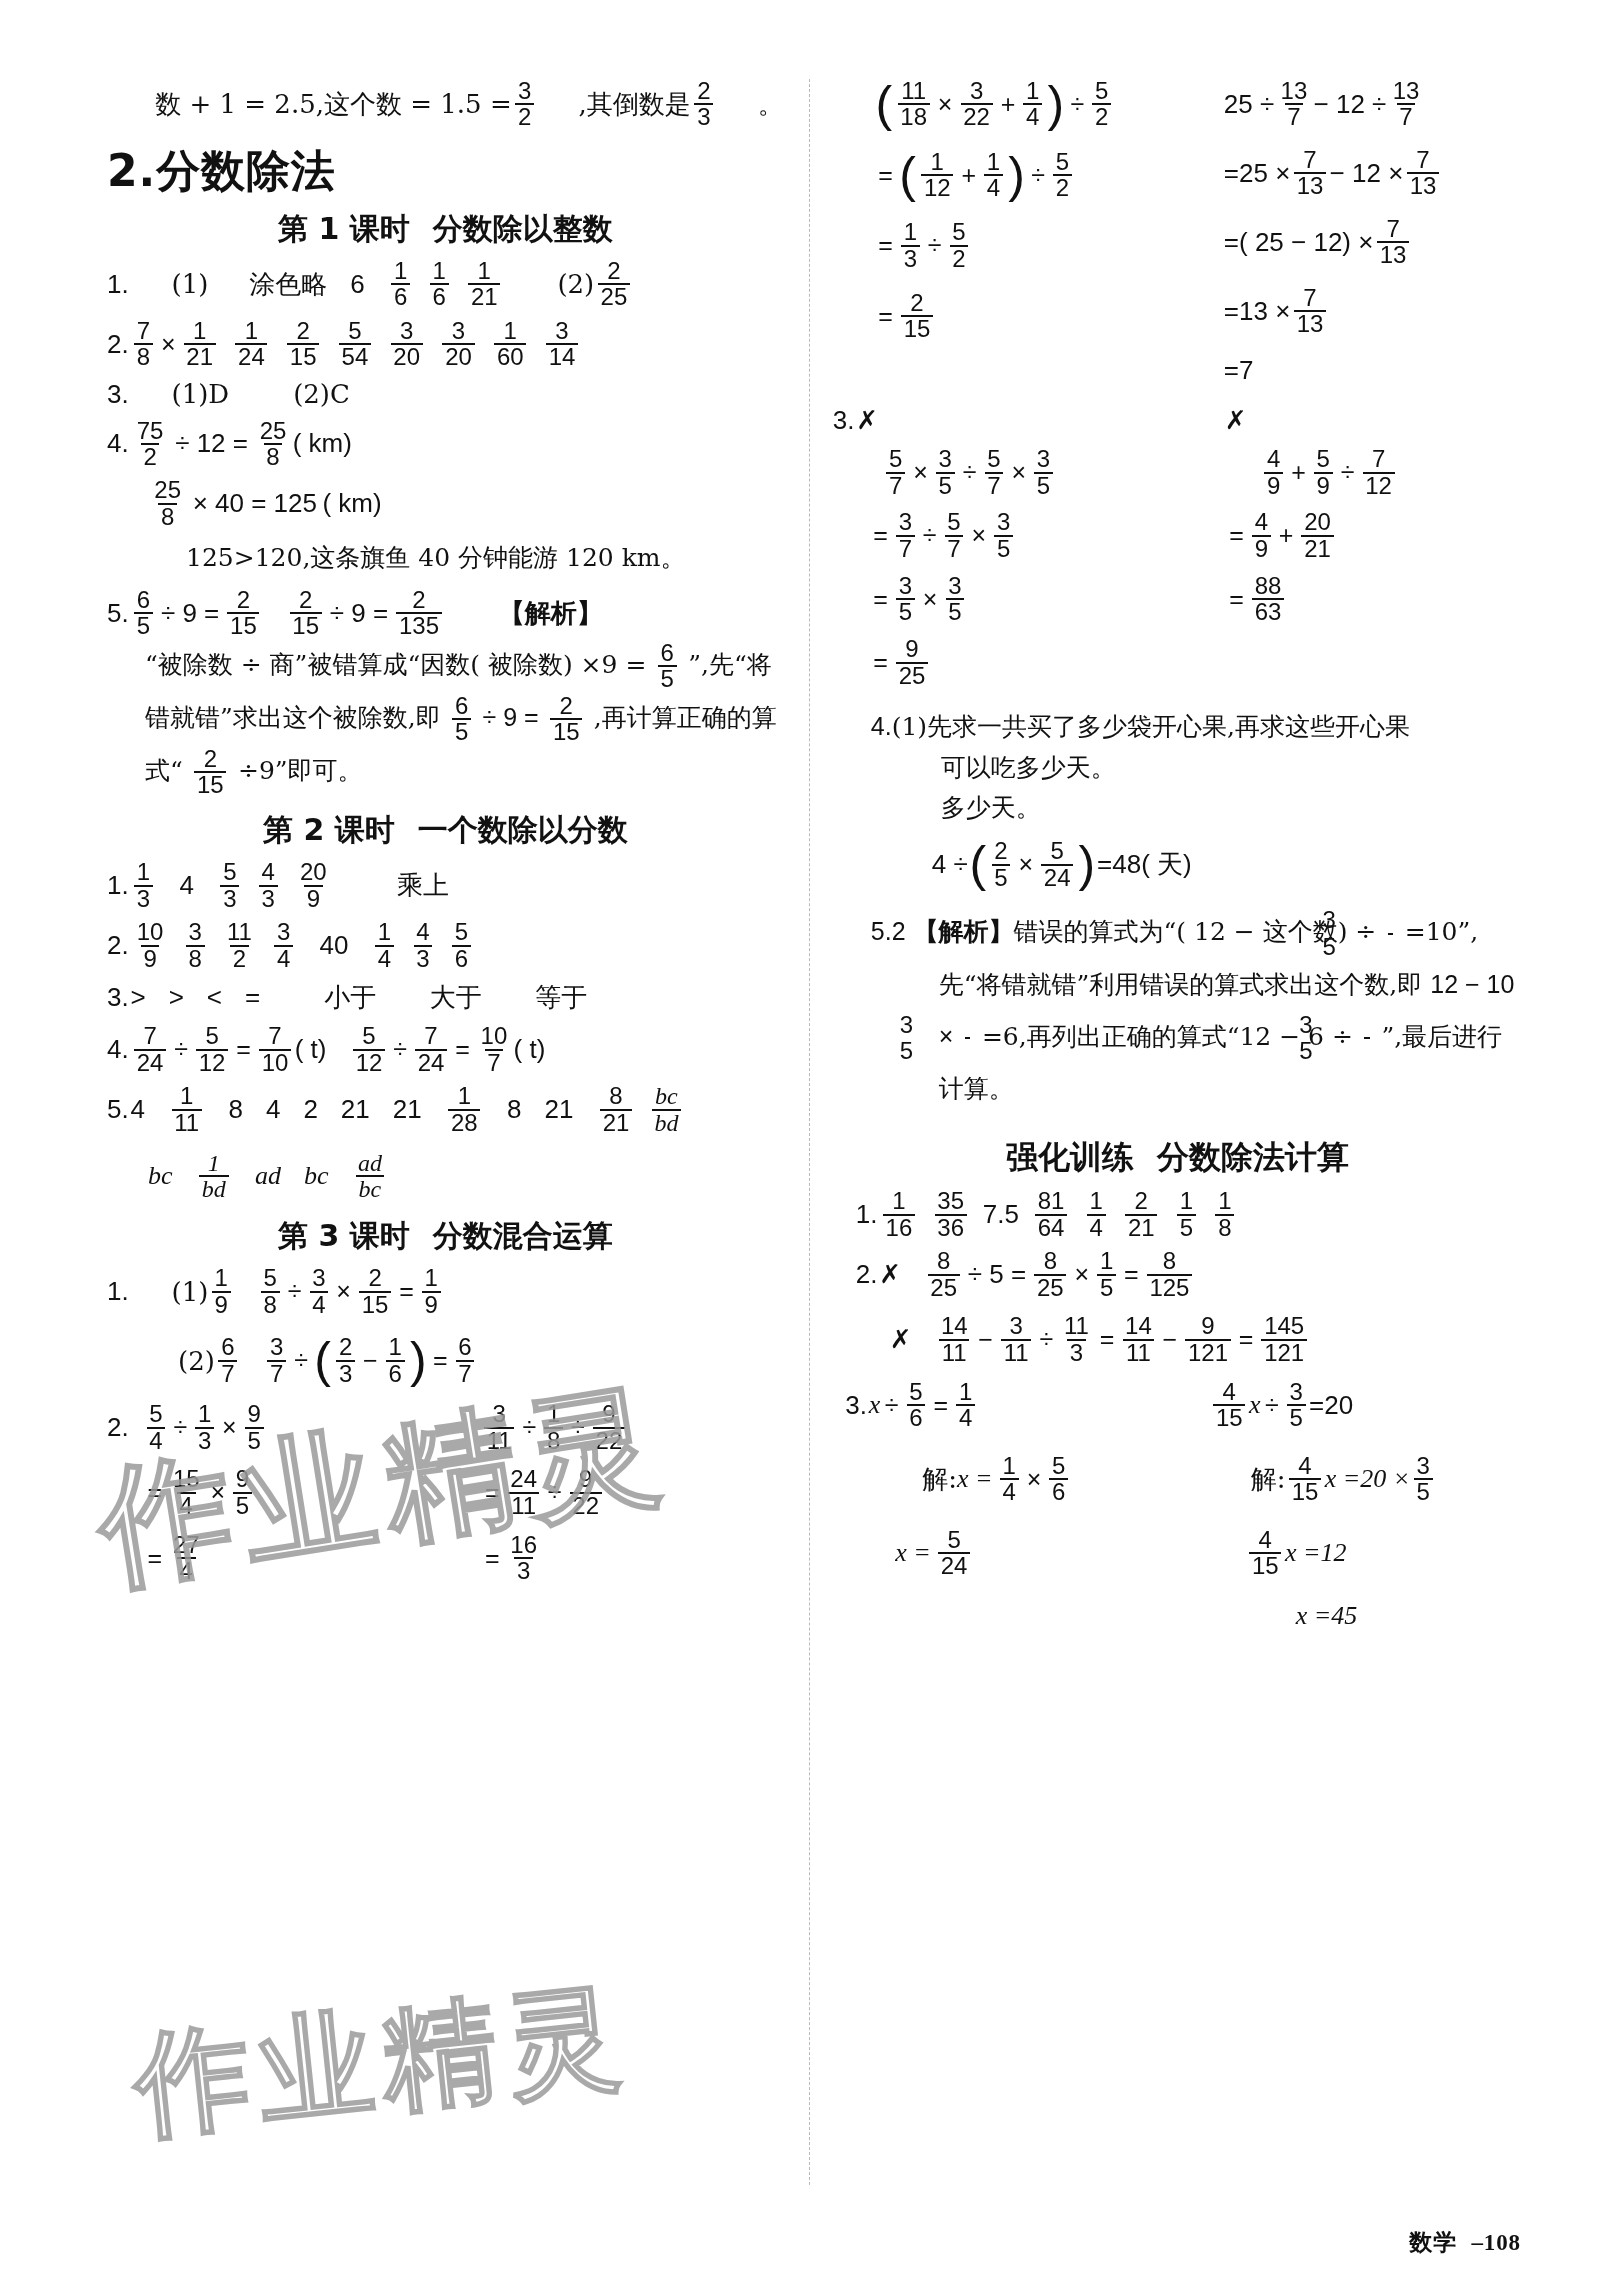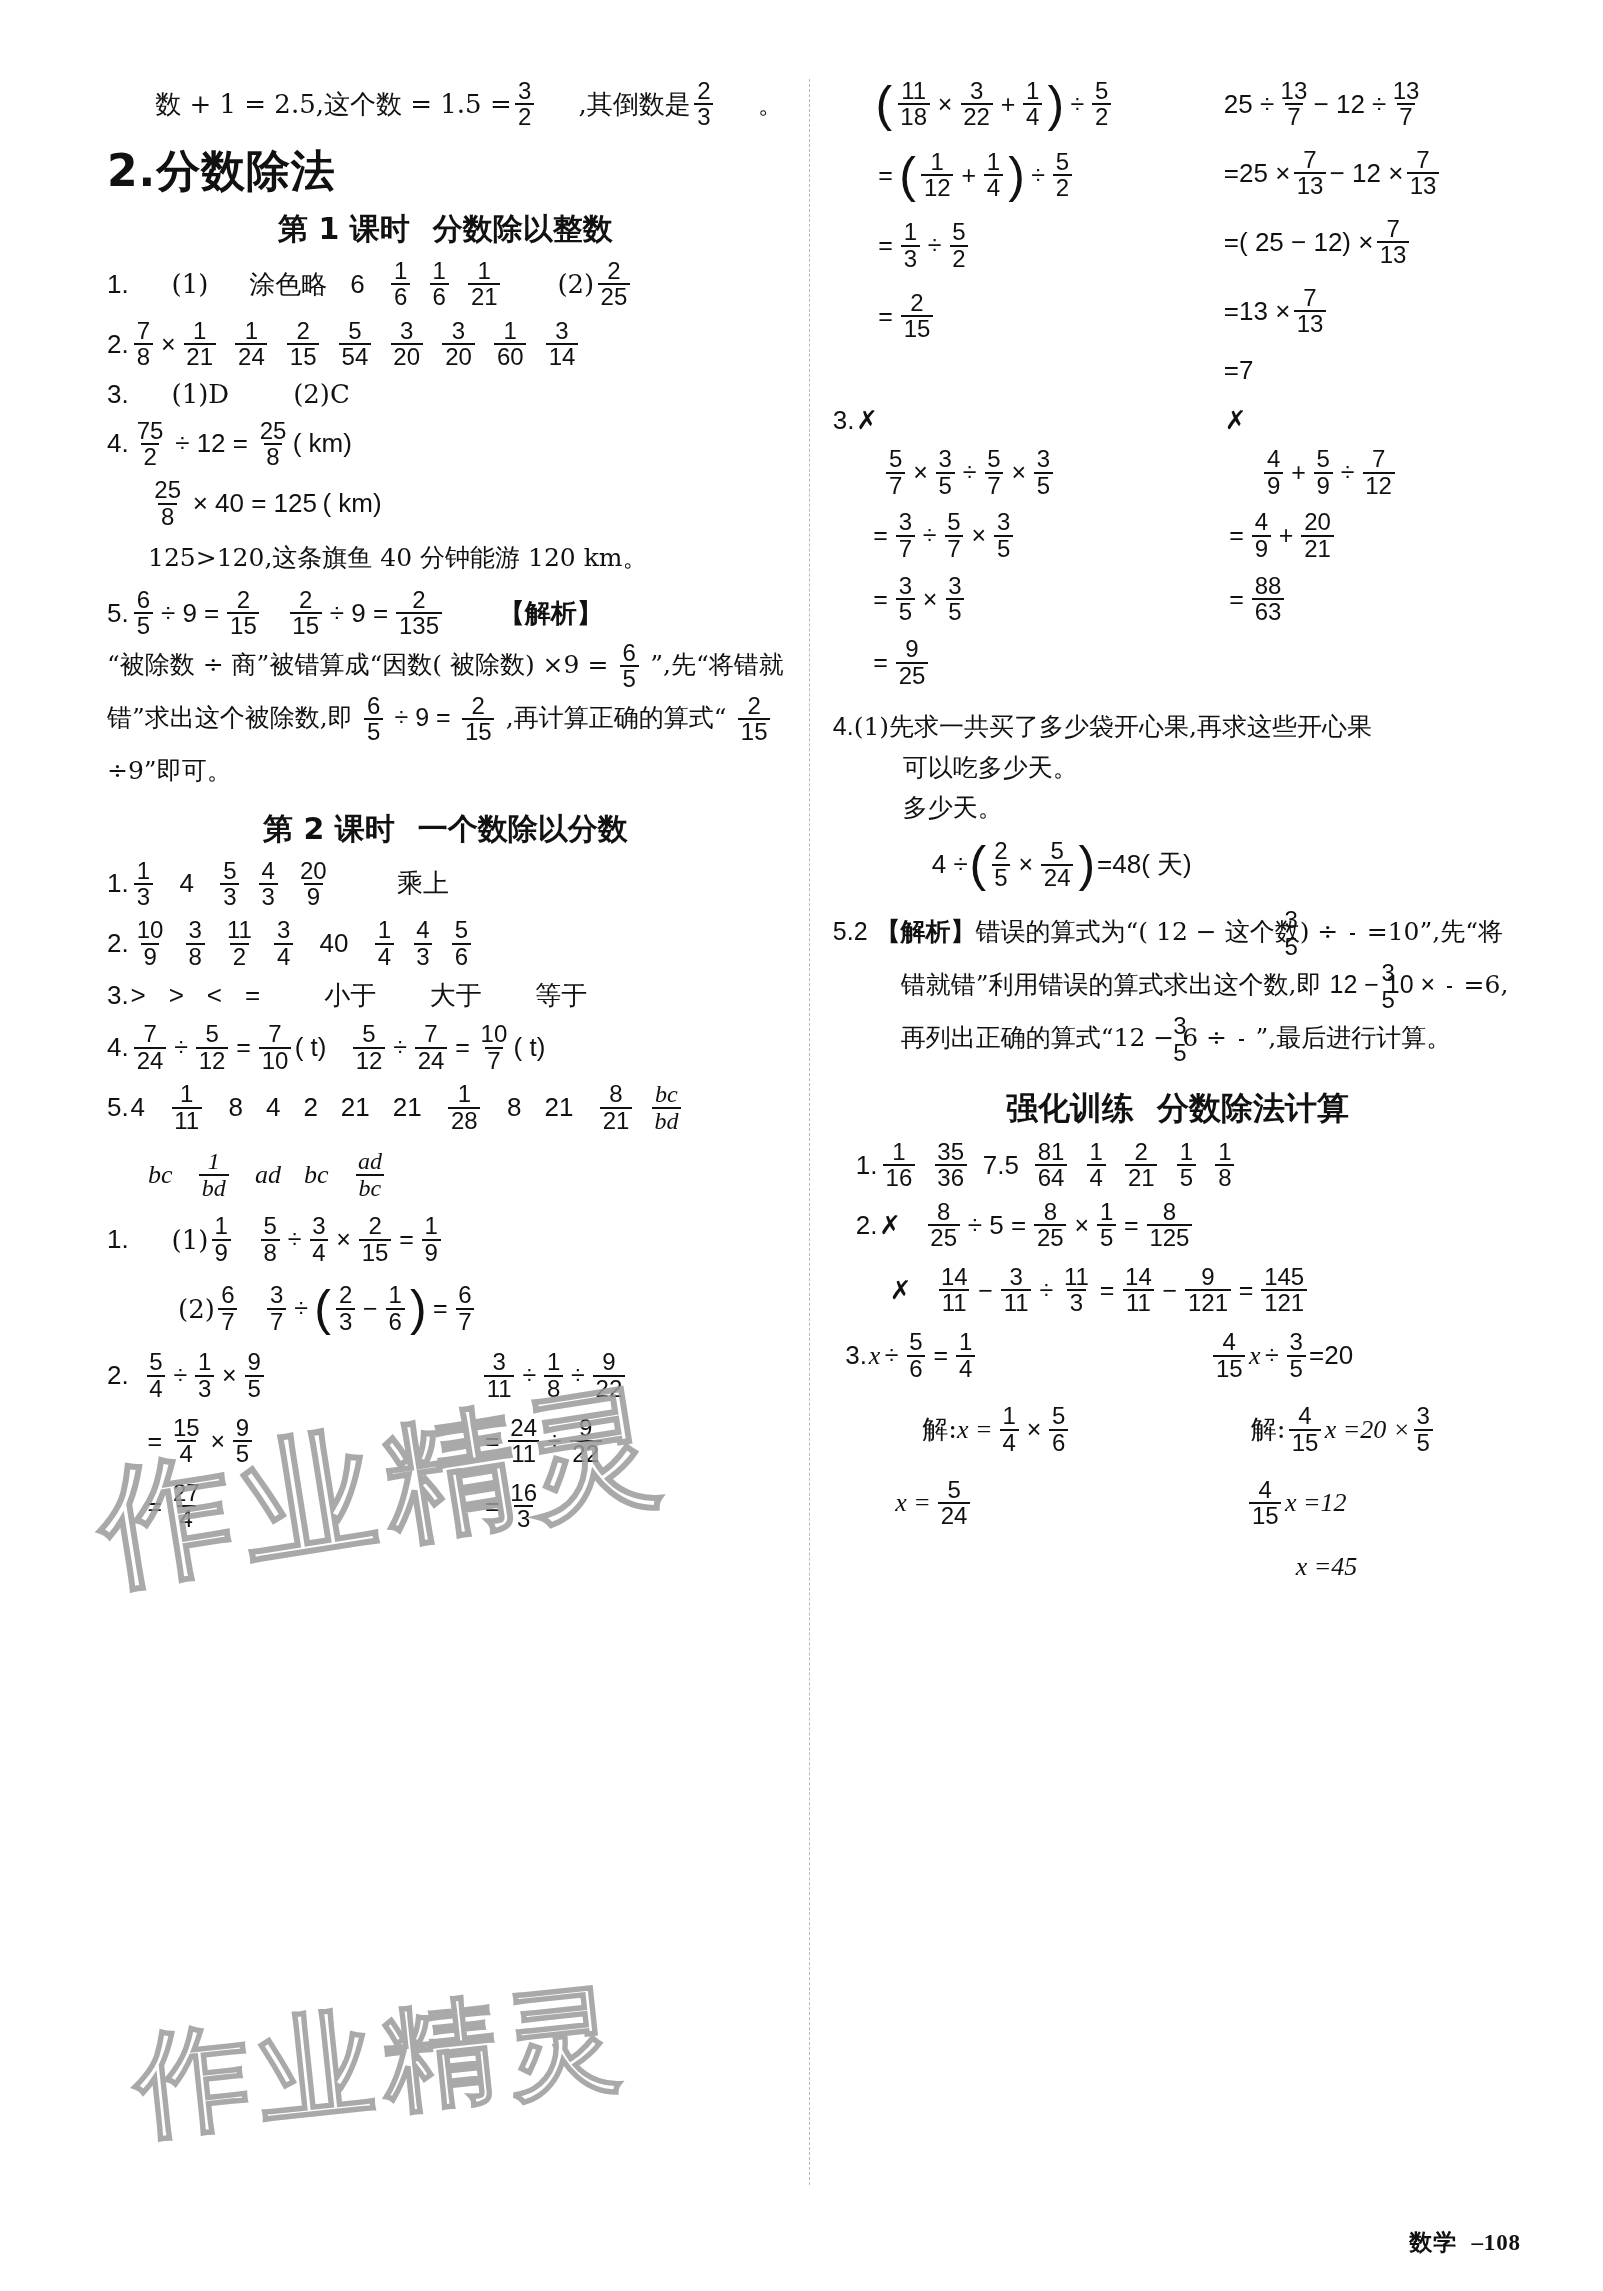--- a/index.html
+++ b/index.html
@@ -55,21 +55,21 @@
     font-family:"DejaVu Sans","Liberation Sans",sans-serif;
     margin:12.5px 0 7.2px 0;
   }
   .h-lesson{
     text-align:center;font-weight:bold;font-size:30px;
     font-family:"DejaVu Sans","Liberation Sans",sans-serif;
     margin:5.4px 0 9px 0;
   }
   .h-lesson .sp{display:inline-block;width:23px;}
 
-  .para{font-size:25px;line-height:1.62;font-family:"DejaVu Serif","Liberation Serif",serif;}
+  .para{font-size:25px;line-height:1.62;font-family:"DejaVu Serif","Liberation Serif",serif;margin-left:38px;}
   .para .mixed{font-family:"Liberation Sans","DejaVu Sans",sans-serif;}
   .indent{padding-left:41px;}
 
   .italic{font-style:italic;font-family:"Liberation Serif","DejaVu Serif",serif;}
 
   
   .wm{
     position:absolute;
     font-family:"DejaVu Sans","Liberation Sans",sans-serif;
     font-weight:bold;
@@ -456,20 +456,23 @@
           <span class="gap"></span>
         <span class="italic num">bc</span>
           <span class="gap"></span>
         <span class="frac it">
             <span class="n">ad</span>
             <span class="d">bc</span>
           </span>
       </div>
 
 
+      <div class="h-lesson" style="margin-top:5.4px;">
+        <span>第 3 课时</span><span class="sp"></span><span>分数混合运算</span>
+      </div>
 
       <div class="line" style="margin-bottom:18px;">
         <span class="item-no">1.</span>
         <span class="cn">(1)</span>
         <span class="frac">
             <span class="n">1</span>
             <span class="d">9</span>
           </span>
           <span class="gap"></span>
         <span class="frac">

